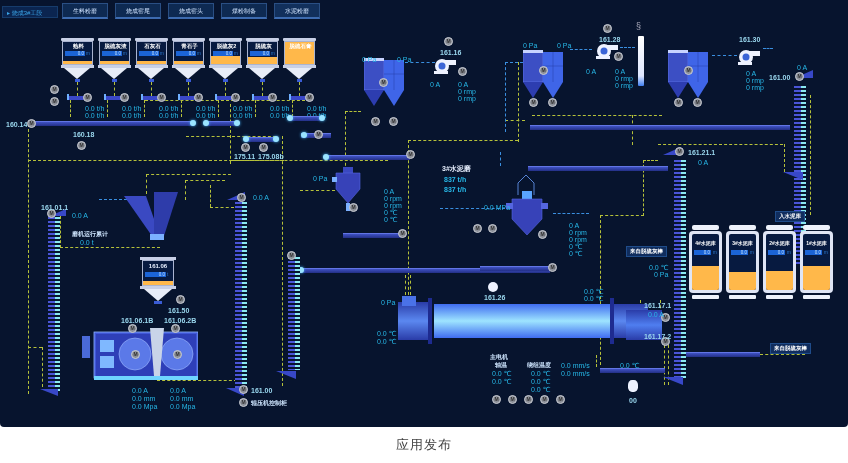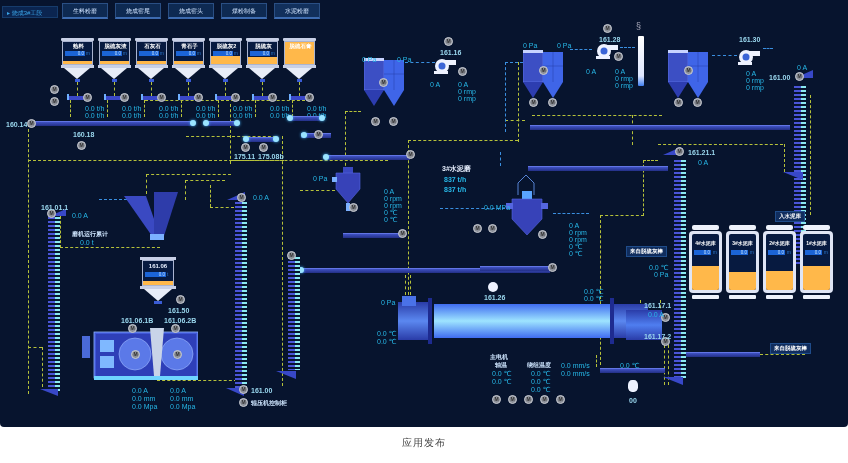--- a/index.html
+++ b/index.html
@@ -1,18 +1,18 @@
 <!DOCTYPE html>
 <html><head>
 <meta charset="utf-8">
 <style>
 *{box-sizing:border-box;margin:0;padding:0}
 html,body{width:848px;height:463px;background:#ffffff;overflow:hidden;font-family:"Liberation Sans","DejaVu Sans",sans-serif}
 #stage{position:absolute;left:0;top:0;width:848px;height:427px;background:#07142e;overflow:hidden;border-radius:0 0 4px 4px}
-#footer{position:absolute;left:0;top:436px;width:848px;text-align:center;font-size:10px;color:#444;letter-spacing:1px}
+#footer{position:absolute;left:0;top:436px;width:848px;text-align:center;font-size:13px;color:#444;letter-spacing:1px}
 .abs{position:absolute}
 .t{position:absolute;font-size:7px;color:#a8dcf2;white-space:nowrap;line-height:1}
 .tv{color:#27b8e8}
 .tb{font-weight:bold;color:#9ad7ee}
 .tw{color:#e8f0ff;font-weight:bold}
 
 .crumb{position:absolute;left:2px;top:6px;width:56px;height:12px;background:#0b2550;border:1px solid #163c6c;font-size:6px;color:#3aa5e8;padding:2px 4px;white-space:nowrap}
 .tab{position:absolute;top:3px;height:16px;background:#0e2a52;border:1px solid #2a4f84;border-bottom:2px solid #3d6bb0;color:#cfe3ff;font-size:6px;text-align:center;line-height:14px;cursor:pointer}
 .tab.active{background:#12305c}
 

